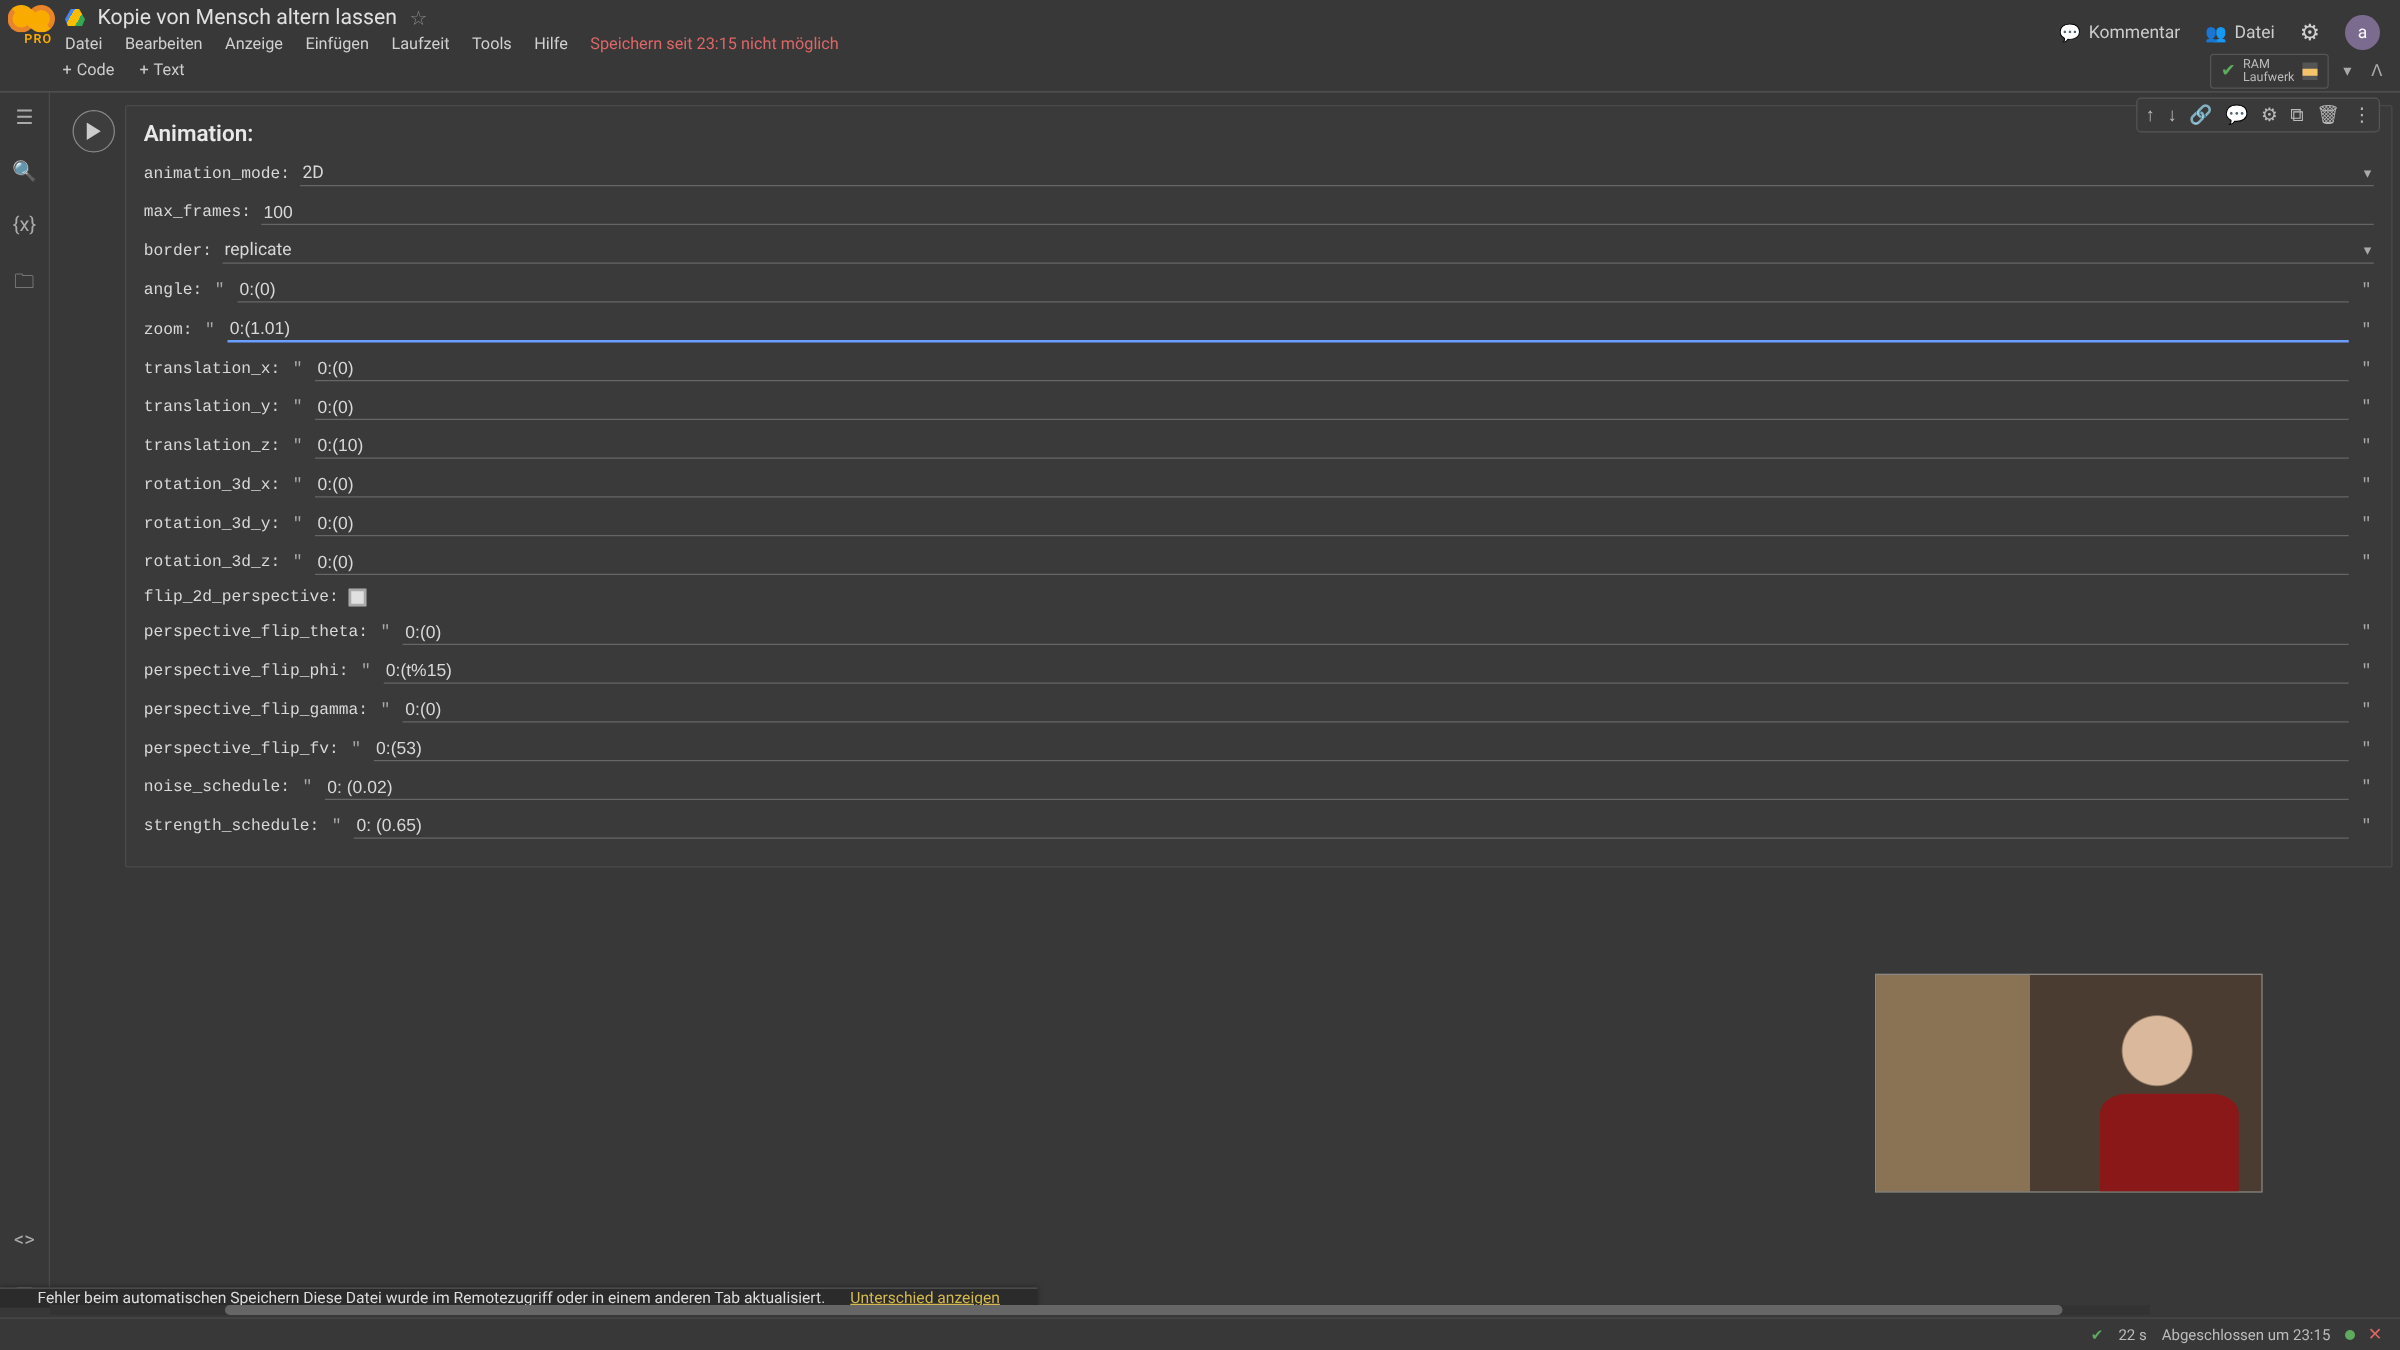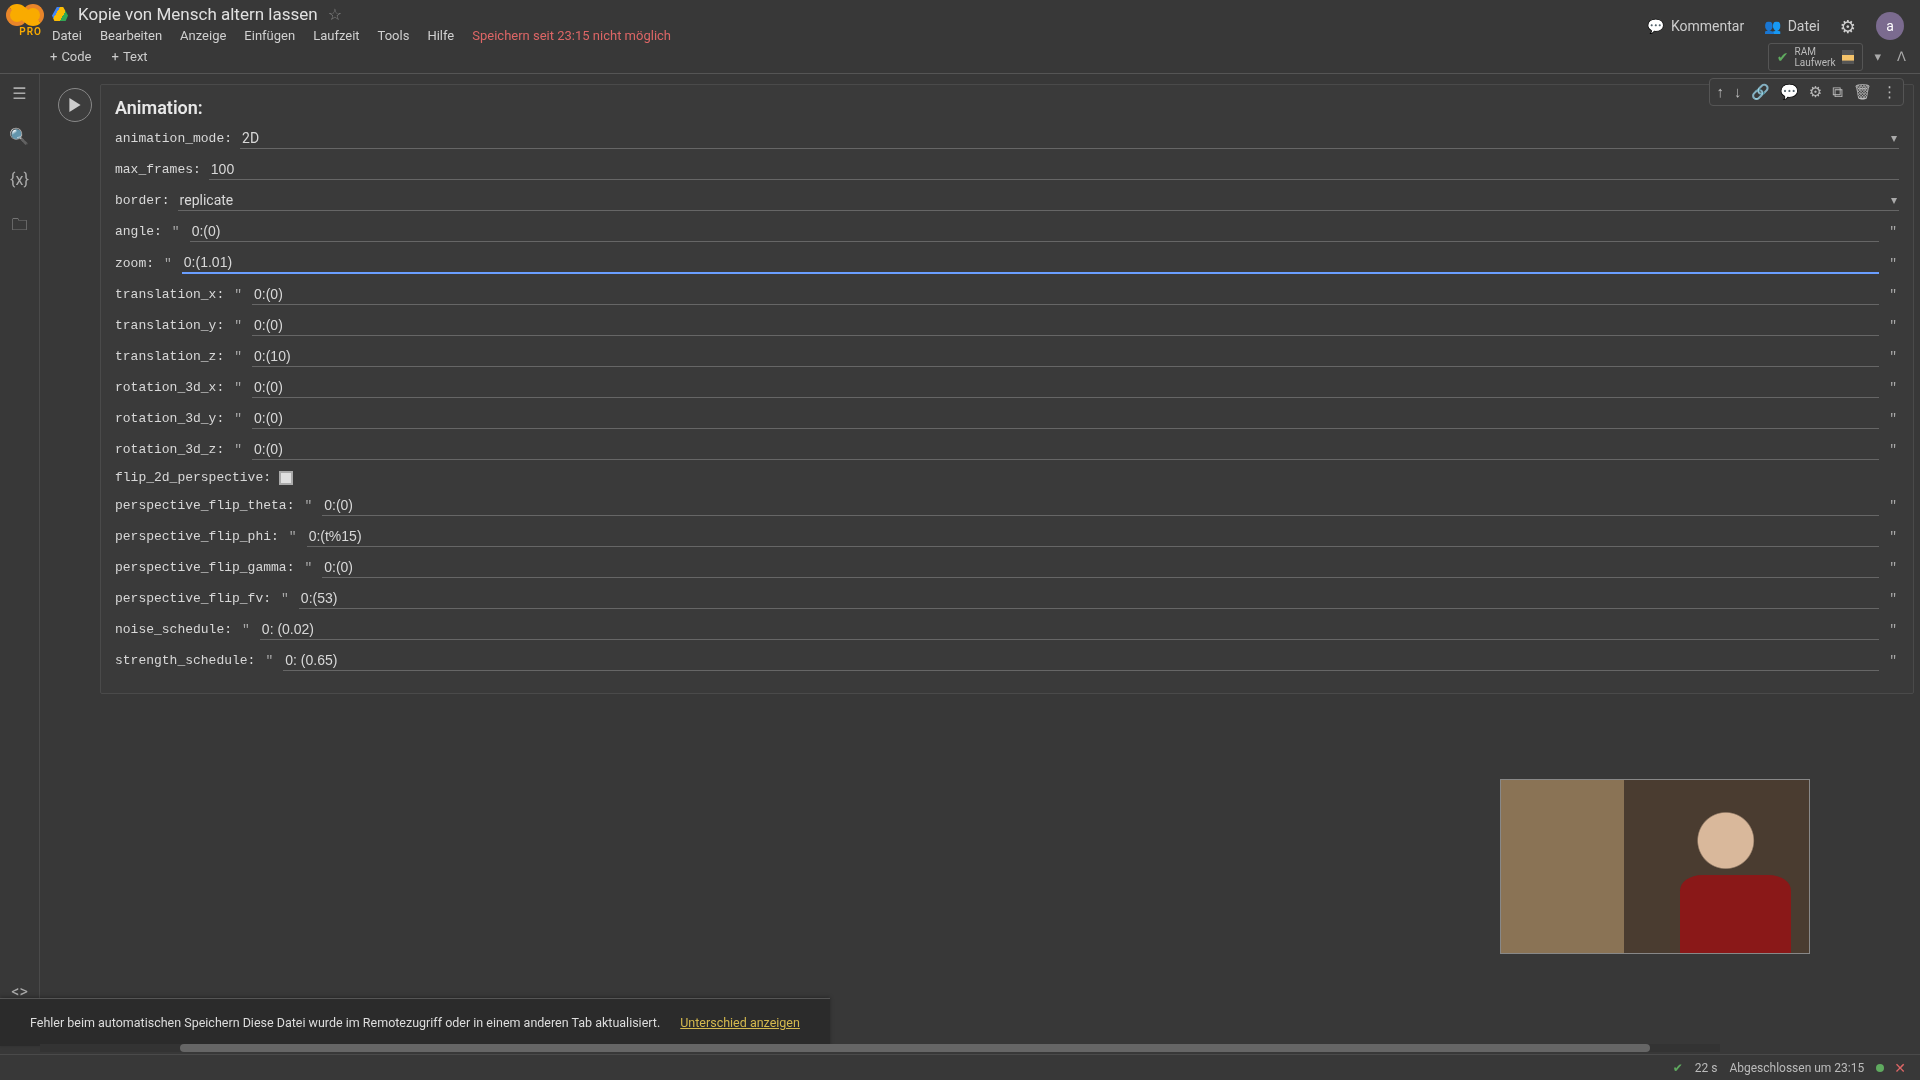--- a/index.html
+++ b/index.html
@@ -224,21 +224,21 @@
   content:''; position:absolute; left:30%; right:10%; top:55%; bottom:0;
   background:#8a1818; border-radius:20% 20% 0 0;
 }
 
 .error-banner {
   position: absolute;
   left: 0;
   bottom: 34px;
   background: #2b2b2b;
   color: #ddd;
-  padding: 16px 30px;
+  padding: 0 30px;
   font-size: 12.5px;
   display: flex;
   align-items: flex-end;
   gap: 20px;
   border-top: 1px solid #555;
   box-shadow: 0 -1px 4px rgba(0,0,0,.3);
 }
 .error-banner .link { color: #d4b94e; text-decoration: underline; cursor:pointer; }
 
 .scroll-track {

